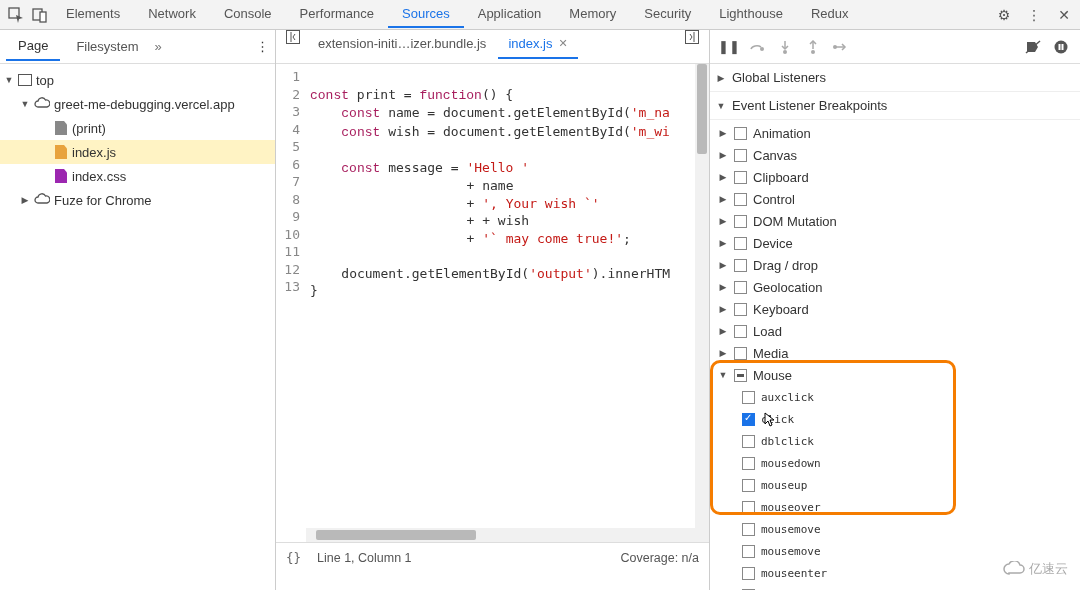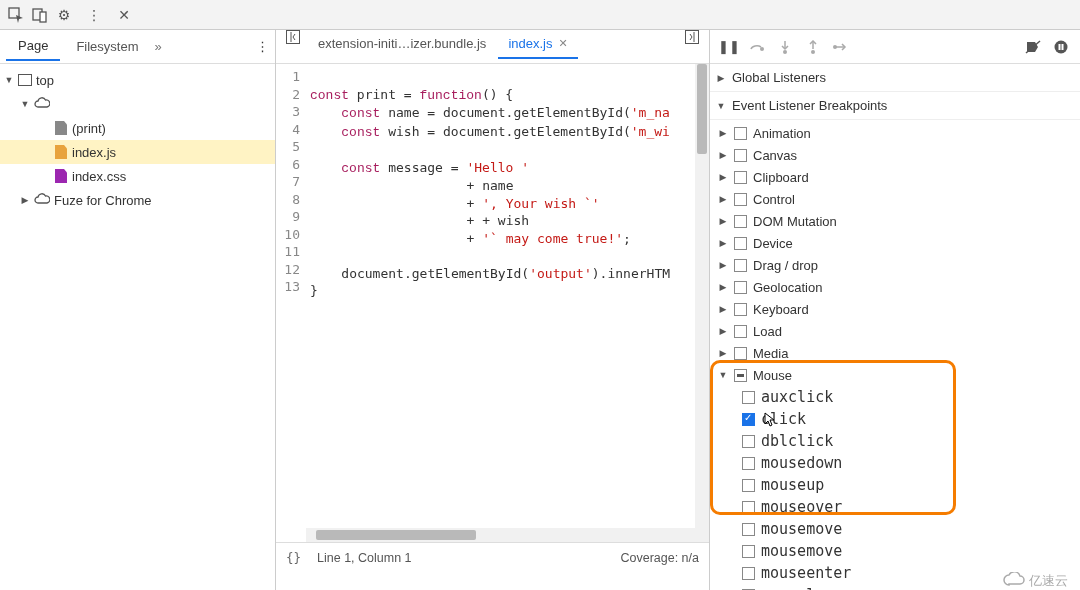--- a/index.html
+++ b/index.html
@@ -54,42 +54,54 @@
   .section-hdr { height:28px; display:flex; align-items:center; padding:0 6px; gap:6px; border-bottom:1px solid #eee; }
   .section-hdr .tri { font-size:9px; }
   .evlist { padding: 2px 0 30px 0; position:relative; overflow:auto; flex:1; }
   .ev-row { display:flex; align-items:center; height:22px; gap:6px; padding-left:8px; }
   .ev-sub { padding-left:32px; }
   .cb { width:13px; height:13px; border:1px solid #888; background:#fff; display:inline-block; }
   .cb.checked { background:#1a73e8; border-color:#1a73e8; position:relative; }
   .cb.checked::after { content:"✓"; position:absolute; color:#fff; font-size:10px; left:1px; top:-2px; }
   .cb.mixed { position:relative; }
   .cb.mixed::after { content:""; position:absolute; left:2px; right:2px; top:4px; height:3px; background:#555; }
-  .ev-mono { font-family: Menlo, Consolas, monospace; font-size:15px;text-align:center; }
+  .ev-mono { font-family: Menlo, Consolas, monospace; font-size:11px;text-align:center; }
   .highlight-box { position:absolute; border:3px solid #f57c00; border-radius:10px; pointer-events:none; }
   .cloud-icon svg { width:16px; height:12px; }
   .box-icon { width:14px; height:12px; border:1.5px solid #555; display:inline-block; }
-  .watermark { position:absolute; right:12px; bottom:0; color:#aaa; font-size:13px; display:flex; gap:4px; }
+  .watermark { position:absolute; right:12px; bottom:12px; color:#aaa; font-size:13px; display:flex; align-items:center; gap:4px; }
   .cursor-arrow { position:absolute; width:12px; height:16px; pointer-events:none; }
 </style>
 </head>
 <body>
 
 <div class="topbar">
   <div class="icon">
     <svg width="16" height="16" viewBox="0 0 16 16">
         <rect x="1" y="1" width="10" height="10" fill="none" stroke="#555" stroke-width="1.3"></rect>
         <path d="M8 8 L15 11 L11 12 L10 16 Z" fill="#555"></path>
       </svg>
   </div>
   <div class="icon">
     <svg width="16" height="16" viewBox="0 0 16 16">
         <rect x="1" y="2" width="9" height="11" fill="none" stroke="#555" stroke-width="1.3"></rect>
         <rect x="8" y="5" width="6" height="10" fill="#fff" stroke="#555" stroke-width="1.3"></rect>
       </svg>
+  </div>
+  <div class="tabs">
+    <div class="tab">Elements</div>
+    <div class="tab">Network</div>
+    <div class="tab">Console</div>
+    <div class="tab">Performance</div>
+    <div class="tab active">Sources</div>
+    <div class="tab">Application</div>
+    <div class="tab">Memory</div>
+    <div class="tab">Security</div>
+    <div class="tab">Lighthouse</div>
+    <div class="tab">Redux</div>
   </div>
   <div class="right-icons">
     <div class="icon">⚙</div>
     <div class="icon">⋮</div>
     <div class="icon">✕</div>
   </div>
 </div>
 
 <div class="main">
 
@@ -105,20 +117,21 @@
       <div class="tree-row">
         <span class="tri">▼</span>
         <span class="box-icon"></span>
         <span>top</span>
       </div>
       <div class="tree-row indent1">
         <span class="tri">▼</span>
         <span class="cloud-icon"><svg viewBox="0 0 16 12">
               <path d="M4 10a3 3 0 010-6 4 4 0 017.5-1A3 3 0 0113 10H4z" fill="none" stroke="#555" stroke-width="1.3"></path>
             </svg></span>
+        <span>greet-me-debugging.vercel.app</span>
       </div>
       <div class="tree-row indent3">
         <span class="file-icon">
             <span class="file-doc"></span>
           </span>
         <span>(print)</span>
       </div>
       <div class="tree-row indent3 sel">
         <span class="file-icon">
             <span class="file-js"></span>

